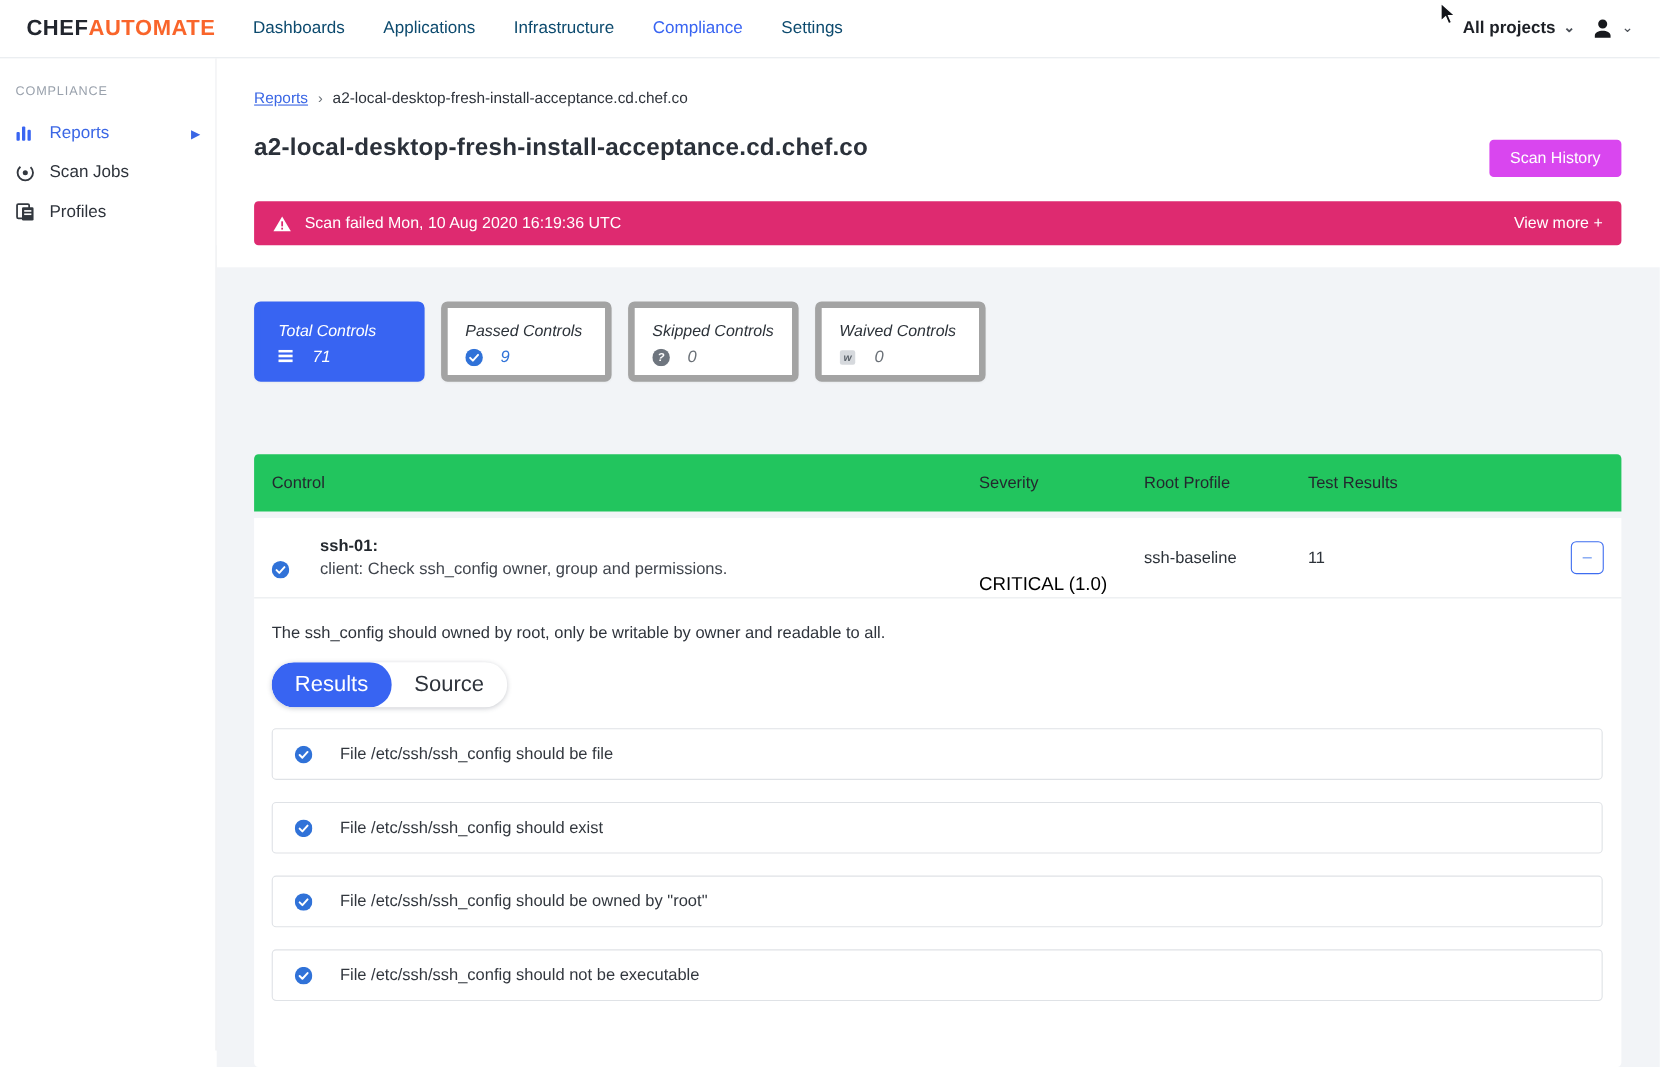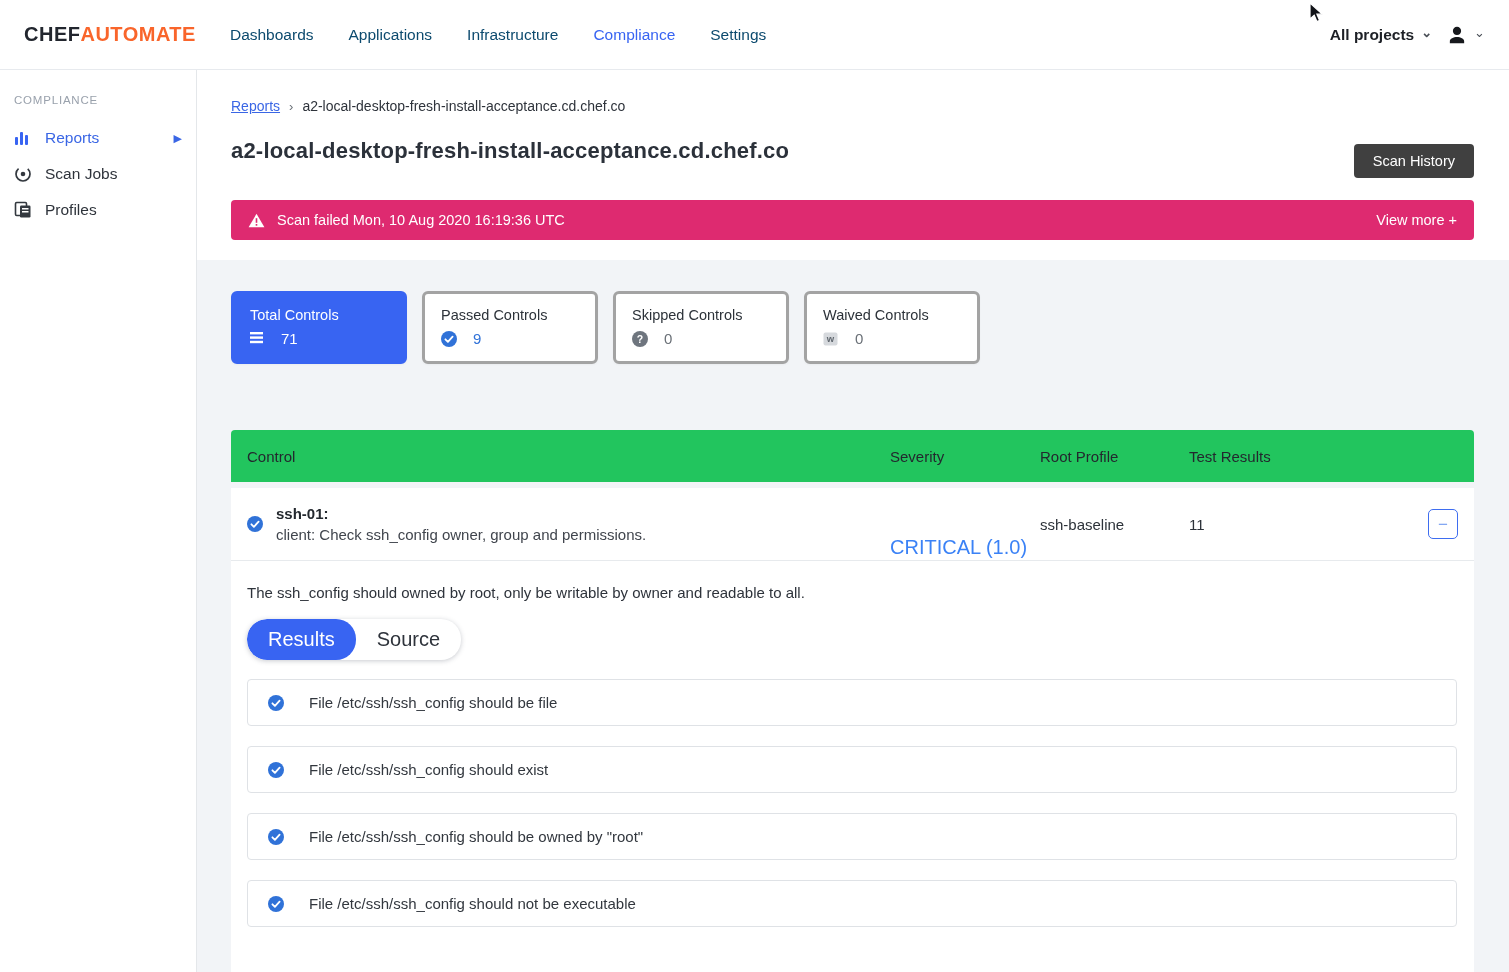--- a/index.html
+++ b/index.html
@@ -1,21 +1,21 @@
 <!DOCTYPE html>
 <html><head>
 <meta charset="utf-8">
 <style>
   * { margin:0; padding:0; box-sizing:border-box; }
   html,body { background:#fff; }
   body { font-family:"Liberation Sans", sans-serif; color:#2c3239; }
   .screen { position:relative; width:1509px; height:972px; overflow:hidden; background:#fff; }
 
   
-  .topbar { position:relative; height:70px; display:flex; align-items:center;
+  .topbar { position:relative; height:53px; display:flex; align-items:center;
             padding:0 24px; background:#fff; border-bottom:1px solid #e7eaee; }
   .logo { display:flex; align-items:center; font-size:20px; font-weight:bold;
           letter-spacing:.5px; cursor:pointer; }
   .logo-chef { color:#22262e; }
   .logo-automate { color:#f9652b; }
   .mainnav { display:flex; margin-left:34px; gap:35px; }
   .nav-item { font-size:15.5px; color:#0c4a6e; text-decoration:none; cursor:pointer; padding:6px 0; }
   .nav-item.active { color:#3864f2; }
   .topbar-right { margin-left:auto; display:flex; align-items:center; gap:14px; }
   .projects { display:flex; align-items:center; gap:7px; cursor:pointer;
@@ -40,55 +40,55 @@
 
   
   .main { flex:1; display:flex; flex-direction:column; background:#fff; min-width:0; }
   .page-head { padding:28px 35px 0 34px; background:#fff; }
   .breadcrumb { font-size:14px; display:flex; align-items:center; gap:9px; }
   .breadcrumb a { color:#3a66e5; text-decoration:underline; cursor:pointer; }
   .bc-sep { color:#6a7077; font-size:13px; }
   .bc-current { color:#2e333b; }
   .title-row { display:flex; align-items:flex-start; justify-content:space-between; margin-top:24px; }
   .title-row h1 { font-size:22px; font-weight:600; color:#2b313a; letter-spacing:.2px; }
-  .btn-primary { margin-top:6px; background:#404040; color:#fff; border:none; border-radius:4px;
+  .btn-primary { margin-top:6px; background:#d946ef; color:#fff; border:none; border-radius:4px;
                  padding:9px 19px; font-size:14.5px; font-family:inherit; cursor:pointer; }
   .alert { margin-top:22px; height:40px; background:#de2a70; border-radius:4px; color:#fff;
            display:flex; align-items:center; gap:12px; padding:0 17px; font-size:14.5px; }
   .alert-action { margin-left:auto; color:#fff; text-decoration:none; cursor:pointer; font-size:14.5px;text-align:right; }
 
   .content-gray { flex:1; margin-top:20px; background:#f2f4f7; padding:31px 35px 0 34px; }
 
   
   .cards { display:flex; gap:15px; margin-bottom:66px; }
-  .card { width:176px; height:73px; background:#fff; border:3px solid #a3a3a3; border-radius:6px;
-          padding:13px 16px; cursor:pointer; box-shadow:0 1px 2px rgba(40,50,60,.04); }
+  .card { width:155px; height:73px; background:#fff; border:6px solid #a3a3a3; border-radius:6px;
+          padding:13px 16px; cursor:pointer; box-shadow:0 1px 2px rgba(40,50,60,.04);font-style:italic; }
   .card.selected { background:#3864f2; border-color:#3864f2; color:#fff; }
   .card-label { font-size:14.5px; }
   .card-value { margin-top:7px; display:flex; align-items:center; gap:16px; font-size:15px; }
   .card.selected .card-value { color:#fff; }
   .v-failed { color:#de2a70; }
   .v-passed { color:#3072d8; }
   .v-muted  { color:#6a7077; }
 
   
   .tbl-header { display:flex; align-items:center; background:#22c55e; height:52px;
                 border-radius:4px 4px 0 0; padding:0 16px; font-size:15px; color:#23282e; }
   .col-control { width:643px; flex:0 0 643px; }
   .col-severity { width:150px; flex:0 0 150px; }
   .col-root { width:149px; flex:0 0 149px; }
   .col-results { flex:1; }
   .tbl-gap { height:6px; }
   .control-card { background:#fff; border-radius:0 0 4px 4px; }
   .control-row { display:flex; align-items:center; height:73px; padding:0 16px;
                  border-bottom:1px solid #e7eaed; cursor:pointer; }
-  .ctl-main { width:643px; flex:0 0 643px; display:flex; align-items:center; gap:13px; }
+  .ctl-main { width:643px; flex:0 0 643px; display:flex; align-items:flex-end; gap:28px; }
   .ctl-text .ctl-id { font-weight:bold; font-size:15px; color:#23282e; }
   .ctl-text .ctl-desc { font-size:15px; color:#40454d; margin-top:4px; }
-  .sev { color:#3b82f6; font-size:20px;margin-top:47px; }
+  .sev { color:#000000; font-size:17px;margin-top:47px; }
   .root-profile, .test-results { font-size:15px; color:#2c3239; }
   .col-results { display:flex; align-items:center; justify-content:space-between; }
   .btn-collapse { width:30px; height:30px; background:#fff; border:1px solid #3e6df0; border-radius:5px;
                   color:#7fa4f2; font-size:17px; line-height:1; cursor:pointer; font-family:inherit; }
 
   
   .control-detail { padding:23px 17px 40px 16px; }
   .detail-summary { font-size:15px; color:#2e333b; }
   .tabs { display:inline-flex; margin-top:18px; background:#fff; border-radius:20px;
           box-shadow:0 1px 5px rgba(60,70,85,.28); overflow:hidden; }

